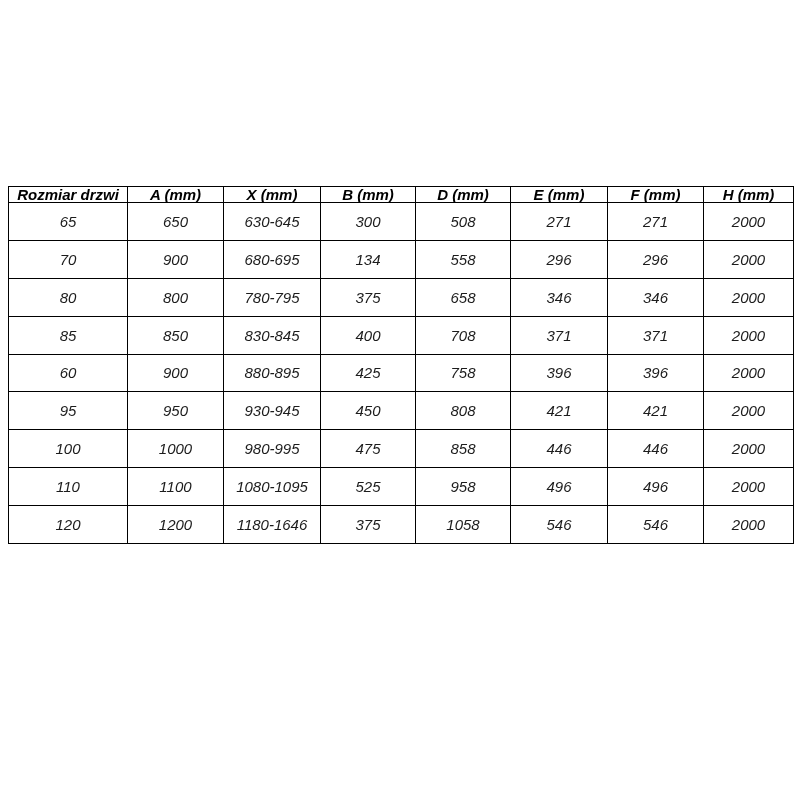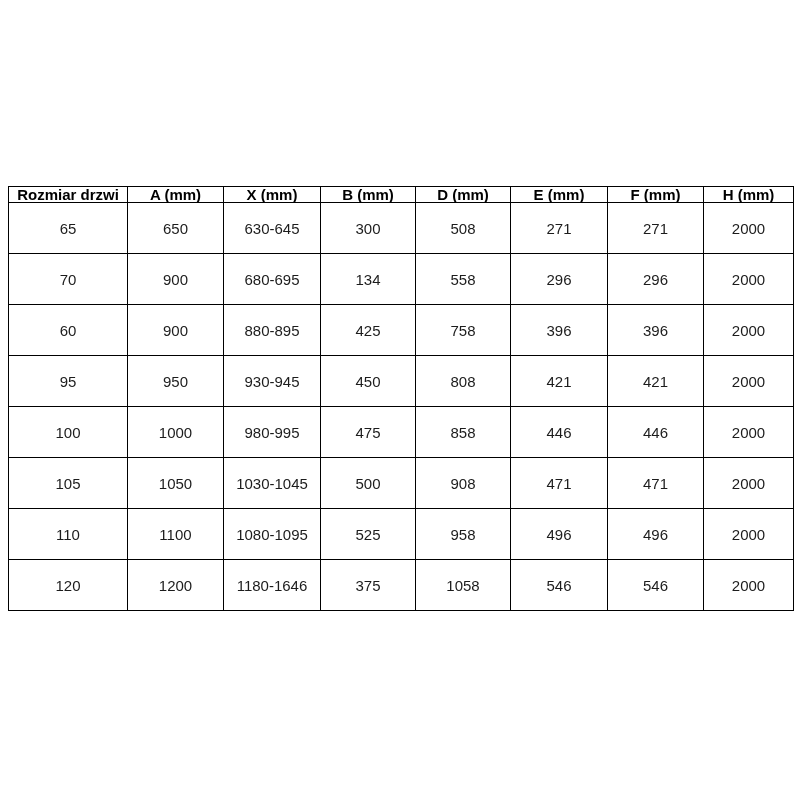--- a/index.html
+++ b/index.html
@@ -17,21 +17,22 @@
   }
   .table-wrap {
     position: absolute;
     left: 8px;
     top: 186px;
   }
   table.size-table {
     border-collapse: collapse;
     table-layout: fixed;
     width: 785px;
-    height: 425px;
+    height: 358px;
+    font-style: italic;
   }
   table.size-table th,
   table.size-table td {
     border: 1.5px solid #000000;
     text-align: center;
     vertical-align: middle;
     padding: 0;
     font-size: 15px;
     line-height: 1;
     overflow: hidden;
@@ -89,20 +90,40 @@
             <td>70</td>
             <td>900</td>
             <td>680-695</td>
             <td>134</td>
             <td>558</td>
             <td>296</td>
             <td>296</td>
             <td>2000</td>
           </tr>
           <tr>
+            <td>80</td>
+            <td>800</td>
+            <td>780-795</td>
+            <td>375</td>
+            <td>658</td>
+            <td>346</td>
+            <td>346</td>
+            <td>2000</td>
+          </tr>
+          <tr>
+            <td>85</td>
+            <td>850</td>
+            <td>830-845</td>
+            <td>400</td>
+            <td>708</td>
+            <td>371</td>
+            <td>371</td>
+            <td>2000</td>
+          </tr>
+          <tr>
             <td>60</td>
             <td>900</td>
             <td>880-895</td>
             <td>425</td>
             <td>758</td>
             <td>396</td>
             <td>396</td>
             <td>2000</td>
           </tr>
           <tr>
@@ -119,30 +140,20 @@
             <td>100</td>
             <td>1000</td>
             <td>980-995</td>
             <td>475</td>
             <td>858</td>
             <td>446</td>
             <td>446</td>
             <td>2000</td>
           </tr>
           <tr>
-            <td>105</td>
-            <td>1050</td>
-            <td>1030-1045</td>
-            <td>500</td>
-            <td>908</td>
-            <td>471</td>
-            <td>471</td>
-            <td>2000</td>
-          </tr>
-          <tr>
             <td>110</td>
             <td>1100</td>
             <td>1080-1095</td>
             <td>525</td>
             <td>958</td>
             <td>496</td>
             <td>496</td>
             <td>2000</td>
           </tr>
           <tr>

